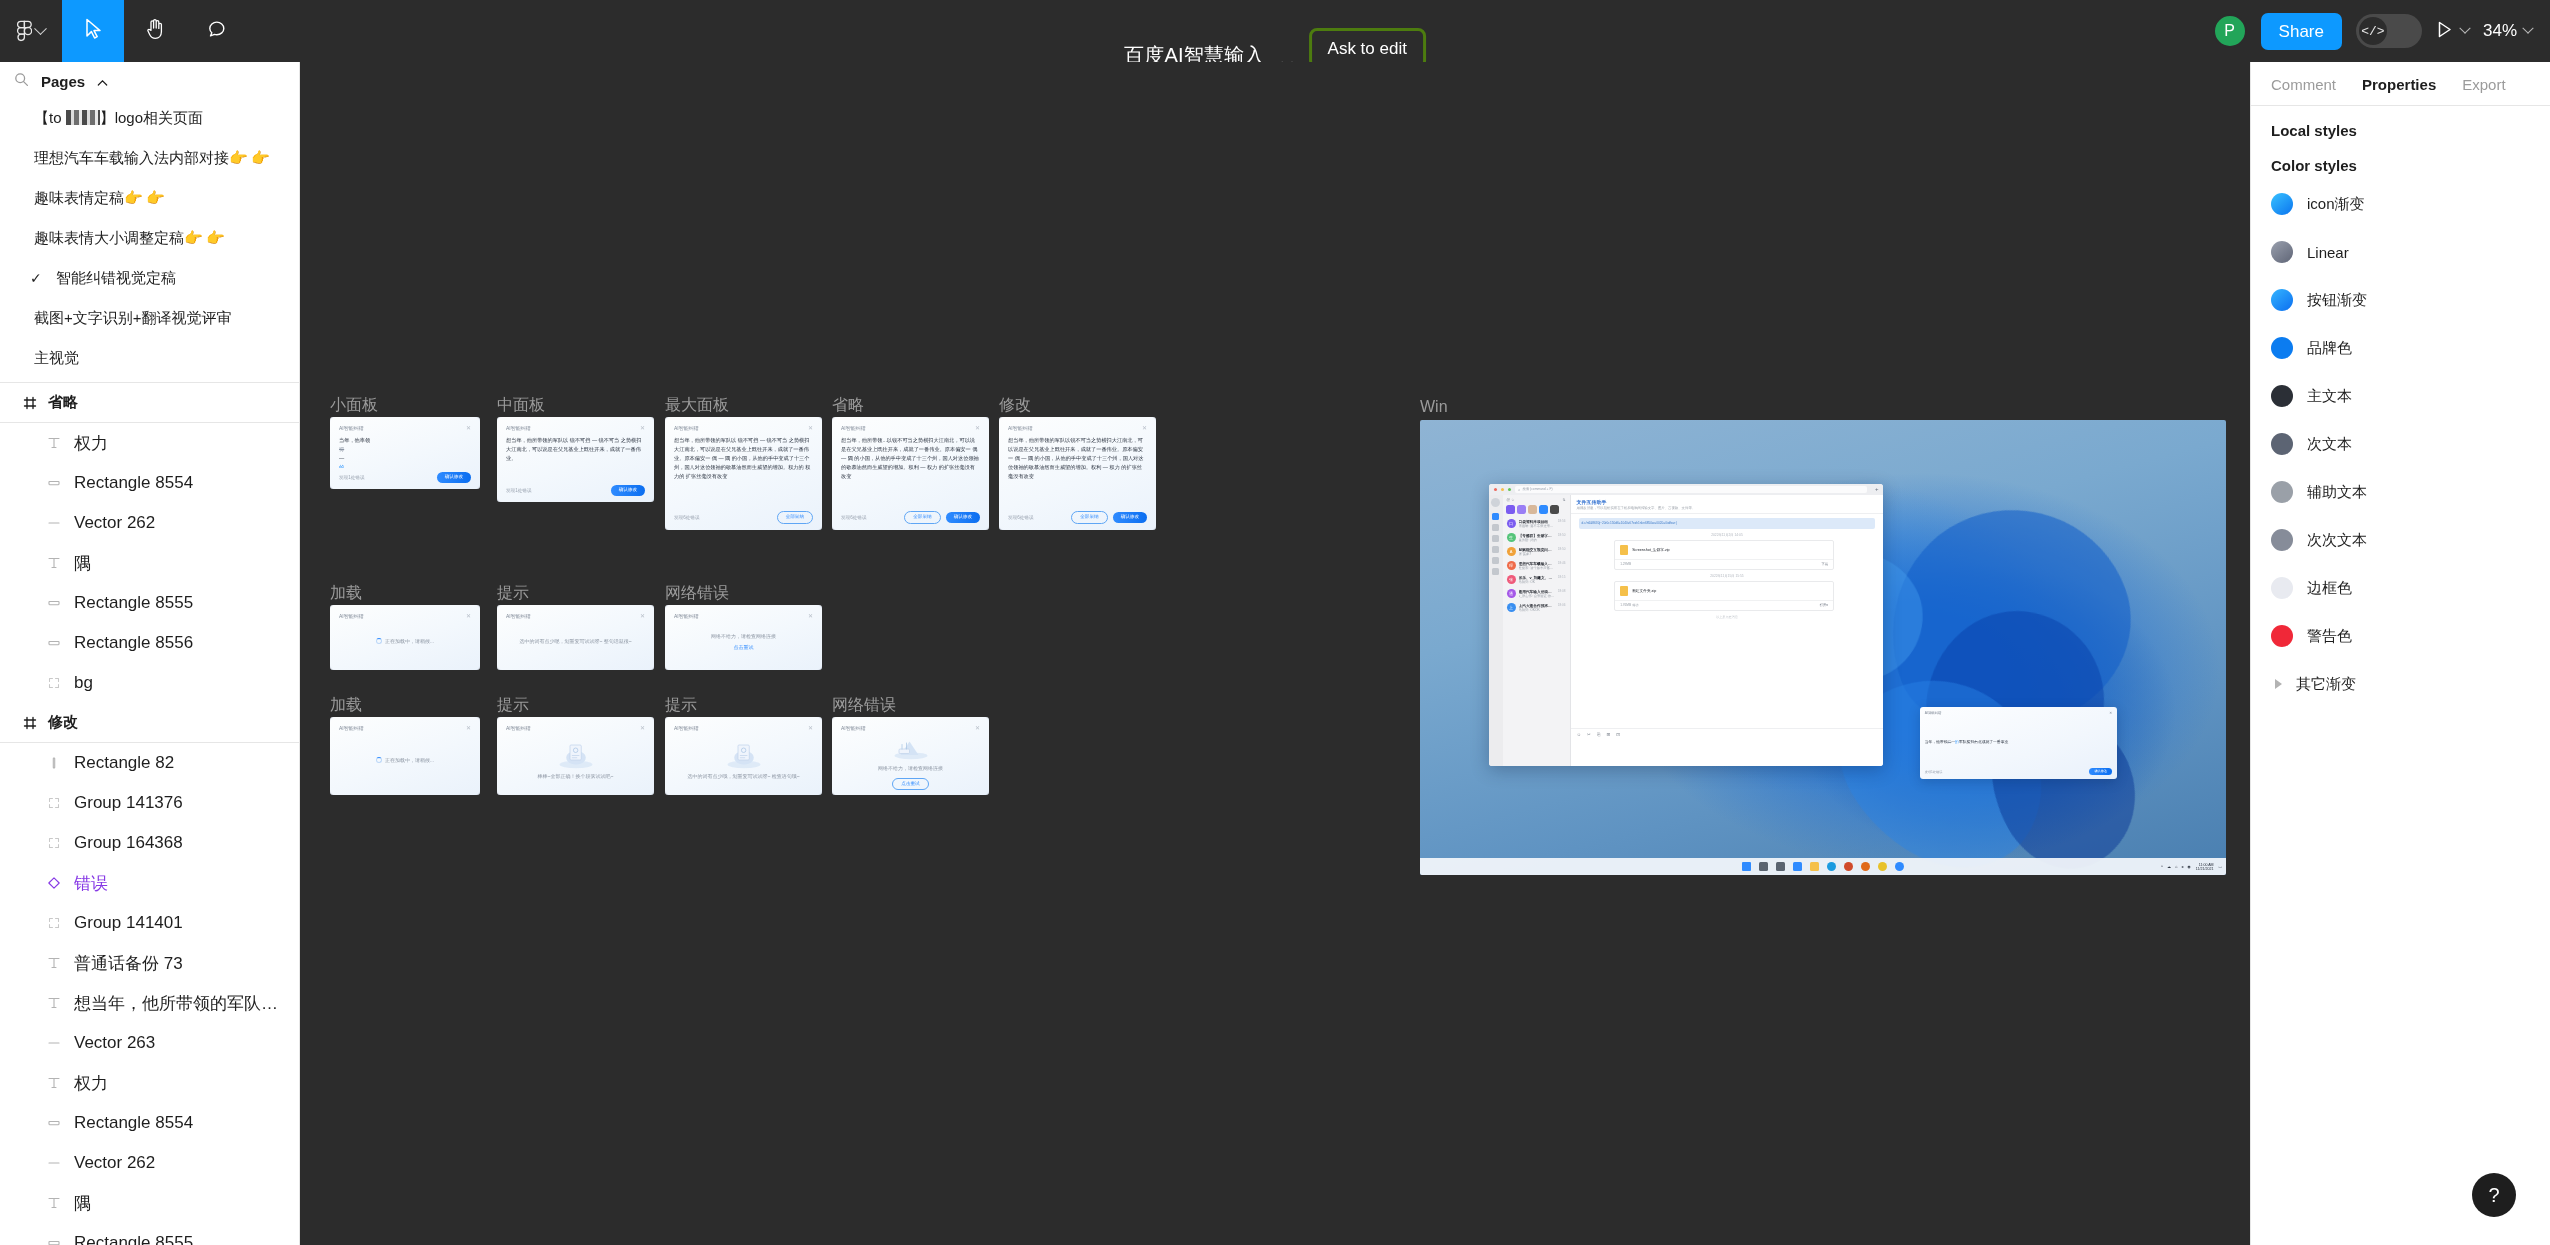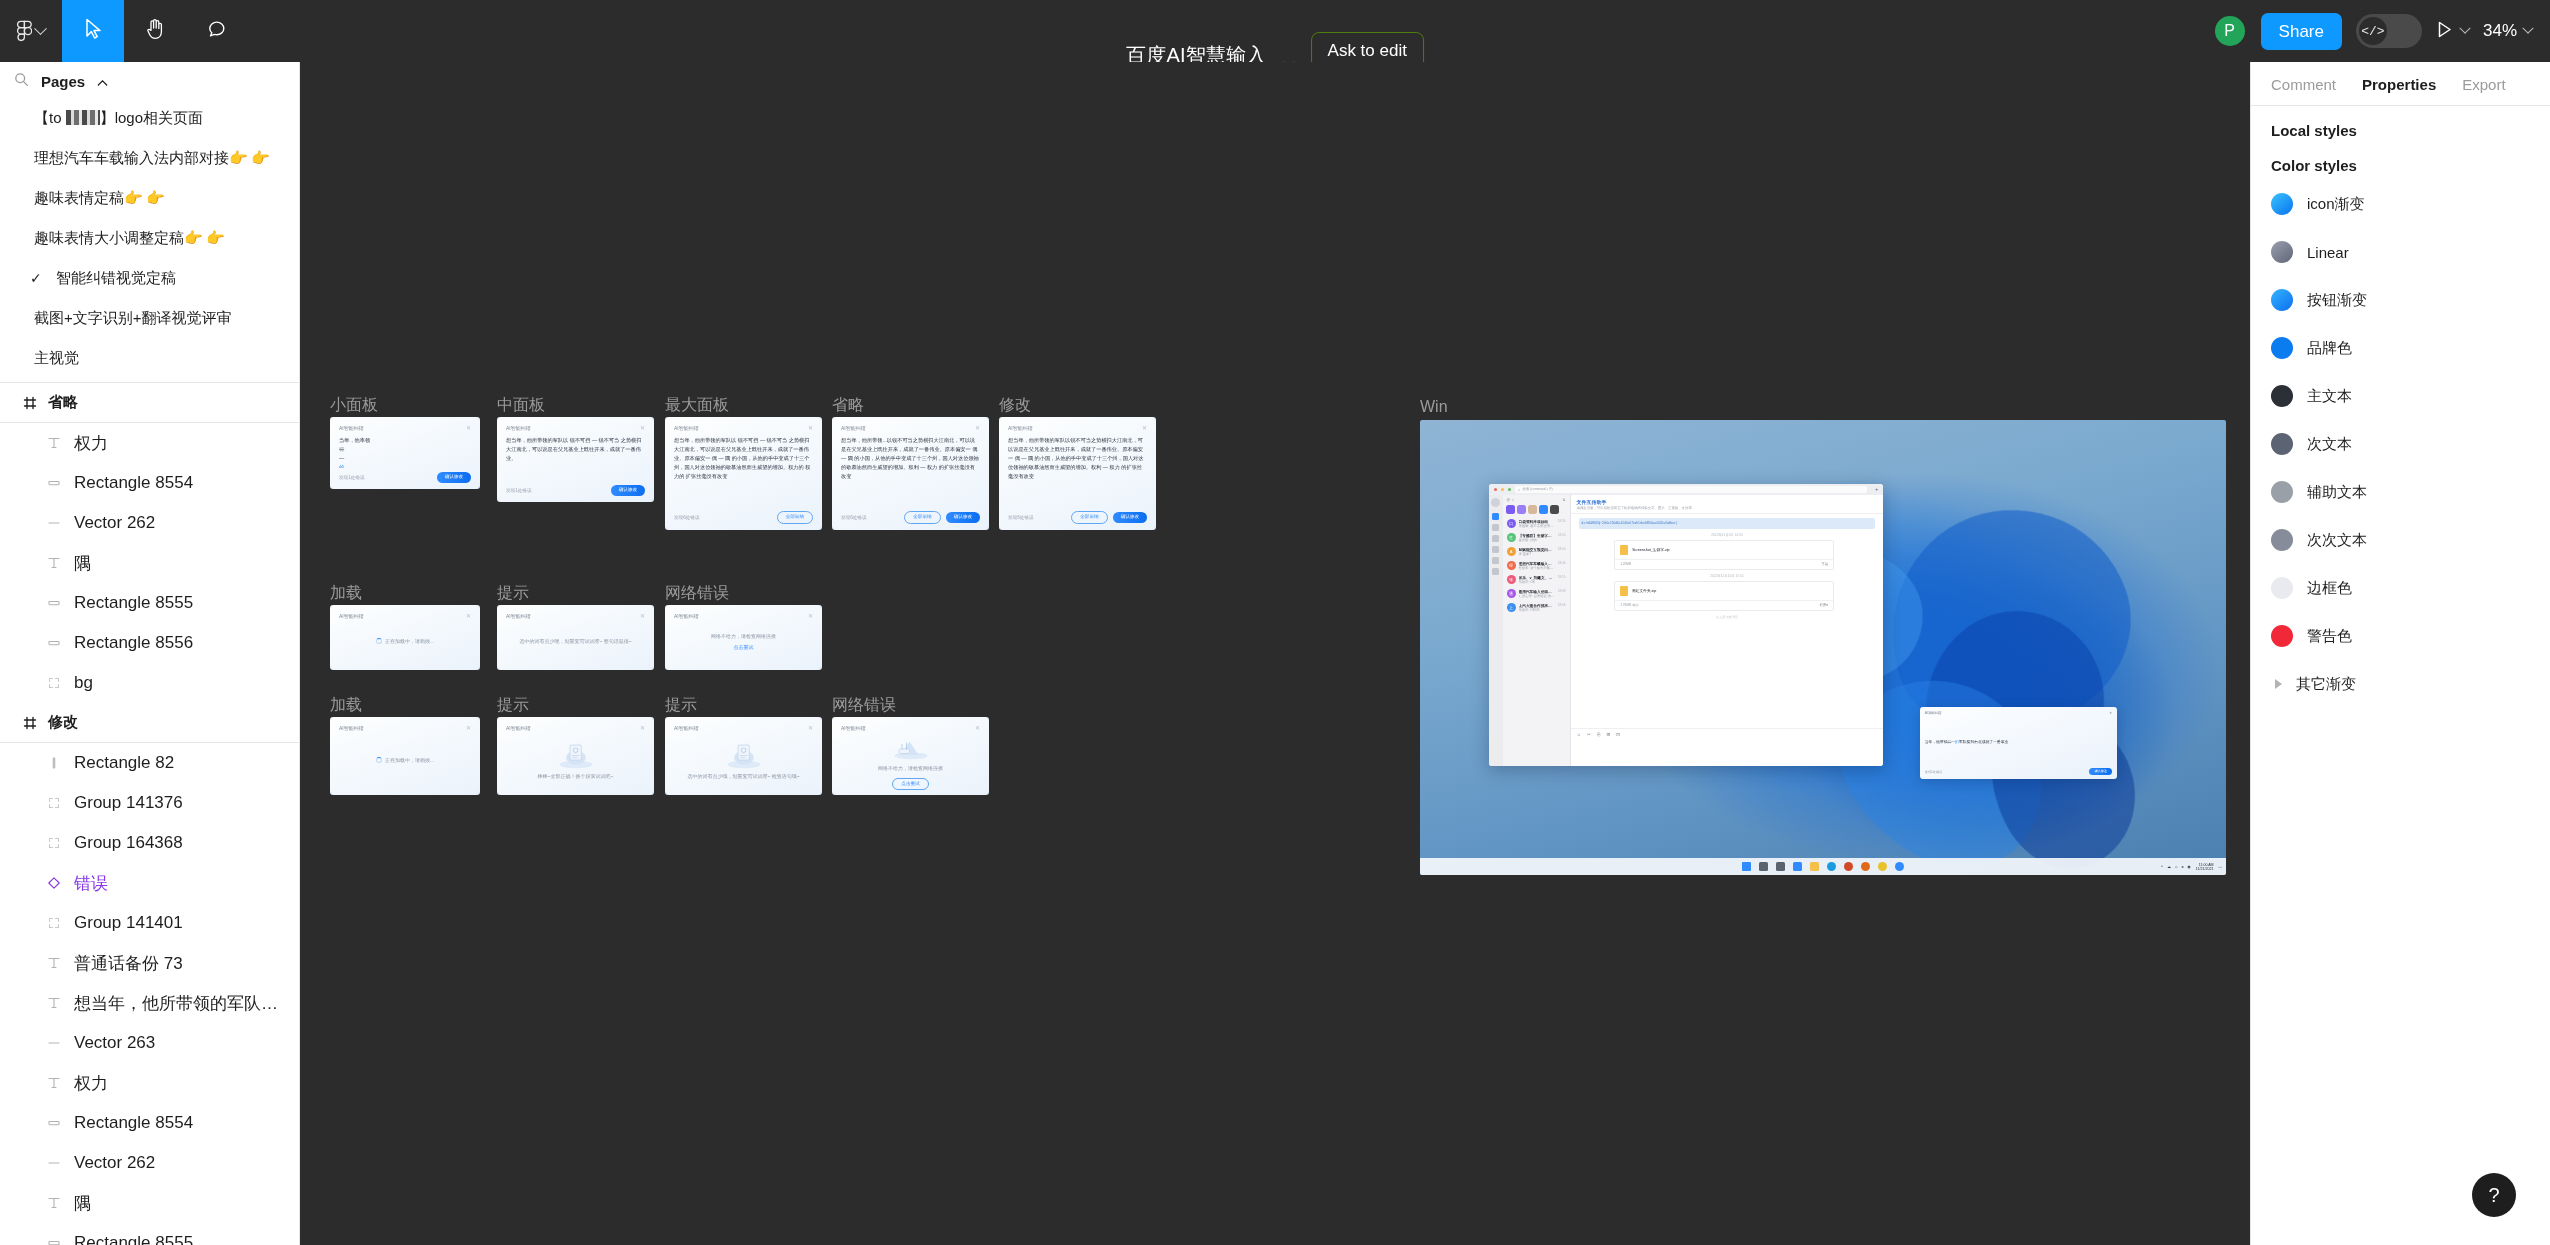--- a/index.html
+++ b/index.html
@@ -30,21 +30,21 @@
   .tb-tool.active { background: #0d99ff; }
 
   .tb-center {
     position: absolute; left: 50%; top: 0; height: 62px; transform: translateX(-50%);
     display: flex; align-items: flex-end; gap: 18px; margin-top: 7px;
   }
   .doc-title { font-size: 20px; color: #fff; letter-spacing: .2px; }
   .title-chev { width: 8px; height: 8px; border-right: 1.5px solid #b8b8b8; border-bottom: 1.5px solid #b8b8b8;
                 transform: rotate(45deg) translate(-2px,-2px); }
   .ask-btn {
-    border: 1px solid #4d7c0f; border-radius: 8px; color: #fff; background: transparent;
+    border: 3px solid #4d7c0f; border-radius: 8px; color: #fff; background: transparent;
     font-size: 17px; padding: 9px 16px; line-height: 1;
   }
 
   .tb-right { margin-left: auto; display: flex; align-items: center; gap: 14px; padding-right: 18px; }
   .avatar {
     width: 34px; height: 34px; border-radius: 50%; background: #22a559;
     color: #fff; font-size: 16px; display: flex; align-items: center; justify-content: center;
     border: 2px solid #2c2c2c;
   }
   .share-btn {

